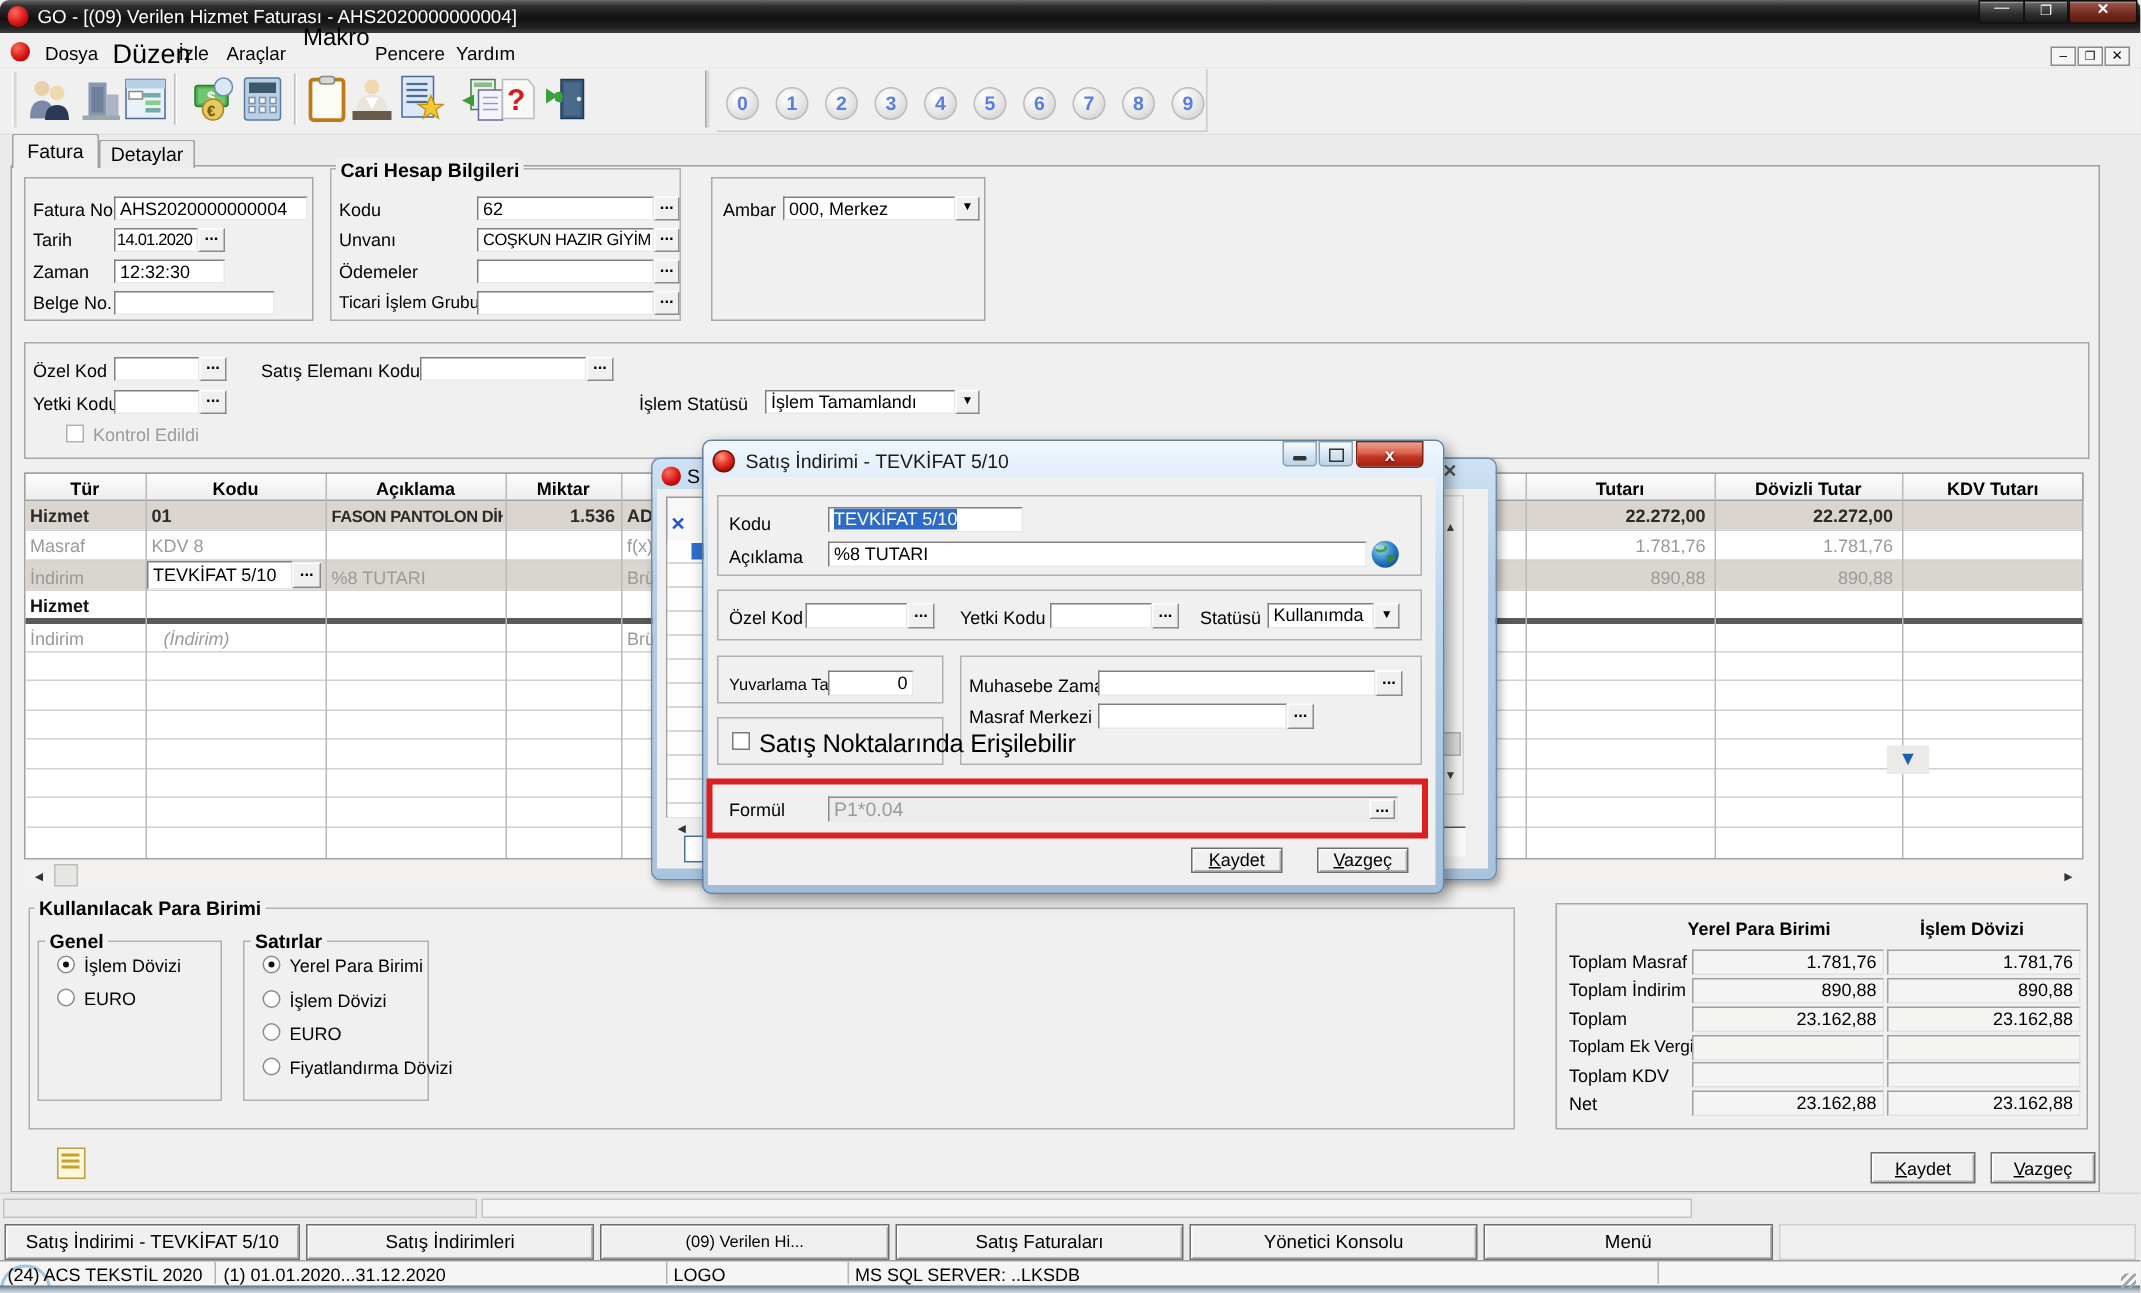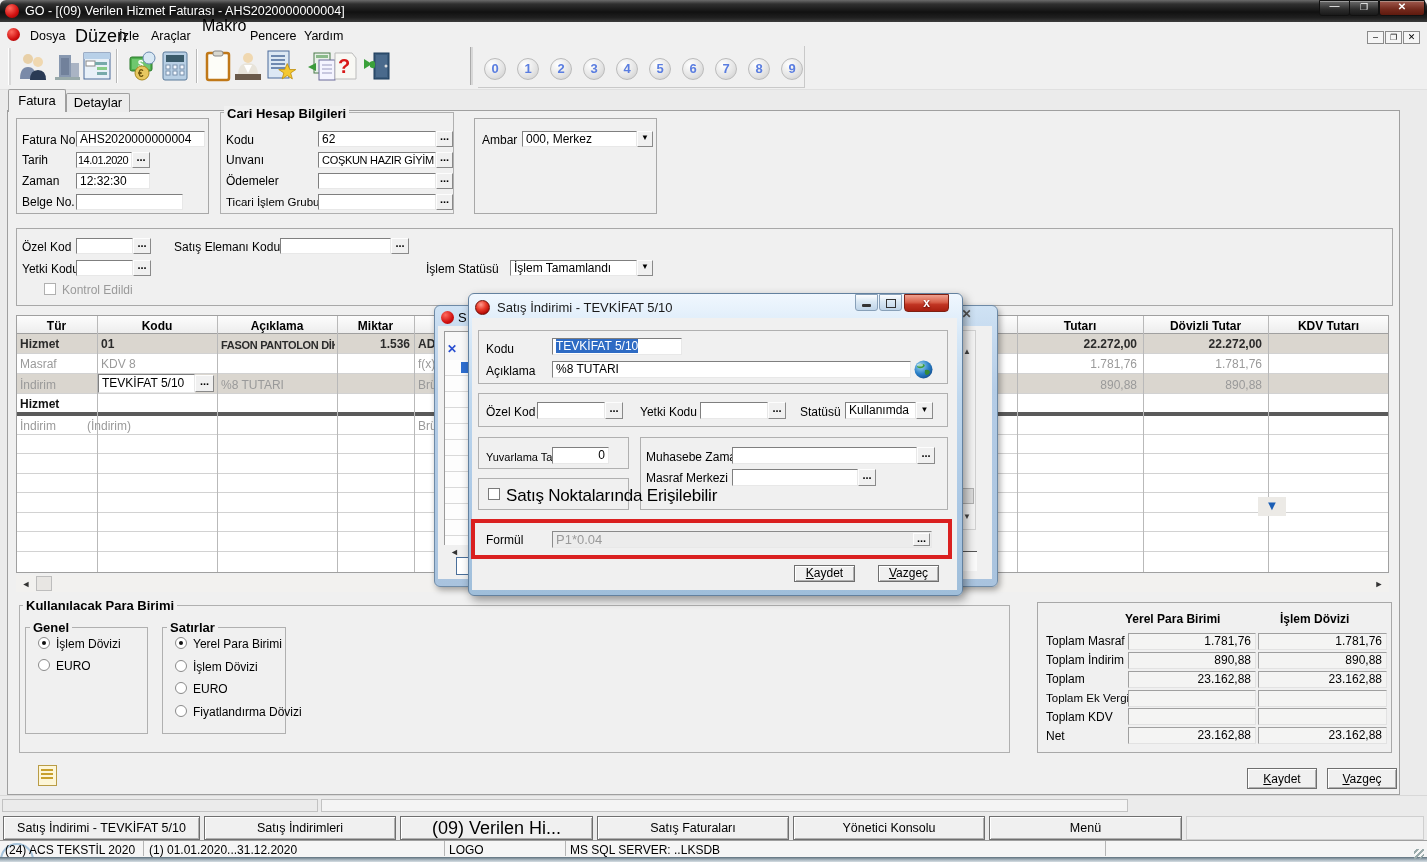--- a/index.html
+++ b/index.html
@@ -247,21 +247,21 @@
 <div class="inp" style="left:98px;top:374px;width:97px;height:19px;line-height:17px;">TEVKİFAT 5/10</div>
 <div class="btn3" style="left:195px;top:375px;width:19px;height:17px;line-height:11px;">...</div>
 <div class="lbl g" style="left:221px;top:378px;">%8 TUTARI</div>
 <div class="lbl g" style="left:418px;top:378px;">Brü</div>
 <div class="num g" style="left:1037px;top:378px;width:100px;">890,88</div>
 <div class="num g" style="left:1162px;top:378px;width:100px;">890,88</div>
 
 <div class="lbl" style="left:20px;top:397px;color:#111;font-weight:bold;">Hizmet</div>
 
 <div class="lbl g" style="left:20px;top:419px;">İndirim</div>
-<div class="lbl g" style="left:87px;top:419px;">(İndirim)</div>
+<div class="lbl g" style="left:109px;top:419px;font-style:italic;">(İndirim)</div>
 <div class="lbl g" style="left:418px;top:419px;">Brü</div>
 
 <div class="abs" style="left:1258px;top:497px;width:28px;height:19px;background:#eceae6;text-align:center;line-height:18px;font-size:13px;color:#1b5eb5;">▼</div>
 
 <div class="abs" style="left:16px;top:575px;width:1373px;height:17px;background:#f2f1ef;"></div>
 <div class="abs" style="left:19px;top:577px;width:14px;height:14px;text-align:center;line-height:14px;font-size:9px;color:#333;">◄</div>
 <div class="abs" style="left:36px;top:576px;width:16px;height:15px;background:#e8e6e3;border:1px solid #bdbdbd;box-sizing:border-box;"></div>
 <div class="abs" style="left:1372px;top:577px;width:14px;height:14px;text-align:center;line-height:14px;font-size:9px;color:#333;">►</div>
 
 <div class="grp" style="left:19px;top:605px;width:991px;height:148px;"></div>
@@ -392,21 +392,21 @@
 <div class="wbtn" style="left:794px;top:565px;width:61px;height:17px;z-index:12;line-height:15px;"><u>K</u>aydet</div>
 <div class="wbtn" style="left:878px;top:565px;width:61px;height:17px;z-index:12;line-height:15px;"><u>V</u>azgeç</div>
 
 <div class="abs" style="left:0;top:795px;width:1427px;height:19px;background:#ebebeb;border-top:1px solid #d8d8d8;"></div>
 <div class="abs" style="left:2px;top:799px;width:316px;height:13px;border:1px solid #c2c2c2;box-sizing:border-box;"></div>
 <div class="abs" style="left:321px;top:799px;width:807px;height:13px;border:1px solid #c2c2c2;box-sizing:border-box;background:#f4f4f4;"></div>
 
 <div class="abs" style="left:0;top:814px;width:1427px;height:26px;background:#ebebeb;"></div>
 <div class="wbtn" style="left:3px;top:816px;width:197px;height:24px;line-height:23px;font-size:12.5px;">Satış İndirimi - TEVKİFAT 5/10</div>
 <div class="wbtn" style="left:204px;top:816px;width:192px;height:24px;line-height:23px;font-size:12.5px;">Satış İndirimleri</div>
-<div class="wbtn" style="left:400px;top:816px;width:193px;height:24px;line-height:23px;font-size:18px;">(09) Verilen Hi...</div>
+<div class="wbtn" style="left:400px;top:816px;width:193px;height:24px;line-height:23px;font-size:11px;">(09) Verilen Hi...</div>
 <div class="wbtn" style="left:597px;top:816px;width:192px;height:24px;line-height:23px;font-size:12.5px;">Satış Faturaları</div>
 <div class="wbtn" style="left:793px;top:816px;width:192px;height:24px;line-height:23px;font-size:12.5px;">Yönetici Konsolu</div>
 <div class="wbtn" style="left:989px;top:816px;width:193px;height:24px;line-height:23px;font-size:12.5px;">Menü</div>
 <div class="abs" style="left:1186px;top:816px;width:238px;height:24px;border:1px solid #cfcfcf;background:#efefef;box-sizing:border-box;"></div>
 
 <div class="abs" style="left:0;top:840px;width:1427px;height:17px;background:#f5f5f5;border-top:1px solid #9f9f9f;"></div>
 <div class="abs" style="left:0px;top:843px;width:30px;height:30px;border:2px solid #7aa7cc;border-radius:50%;opacity:.65;"></div>
 <div class="lbl" style="left:5px;top:843px;font-size:12px;">(24) ACS TEKSTİL 2020</div>
 <div class="lbl" style="left:149px;top:843px;font-size:12px;">(1) 01.01.2020...31.12.2020</div>
 <div class="lbl" style="left:449px;top:843px;font-size:12px;">LOGO</div>

